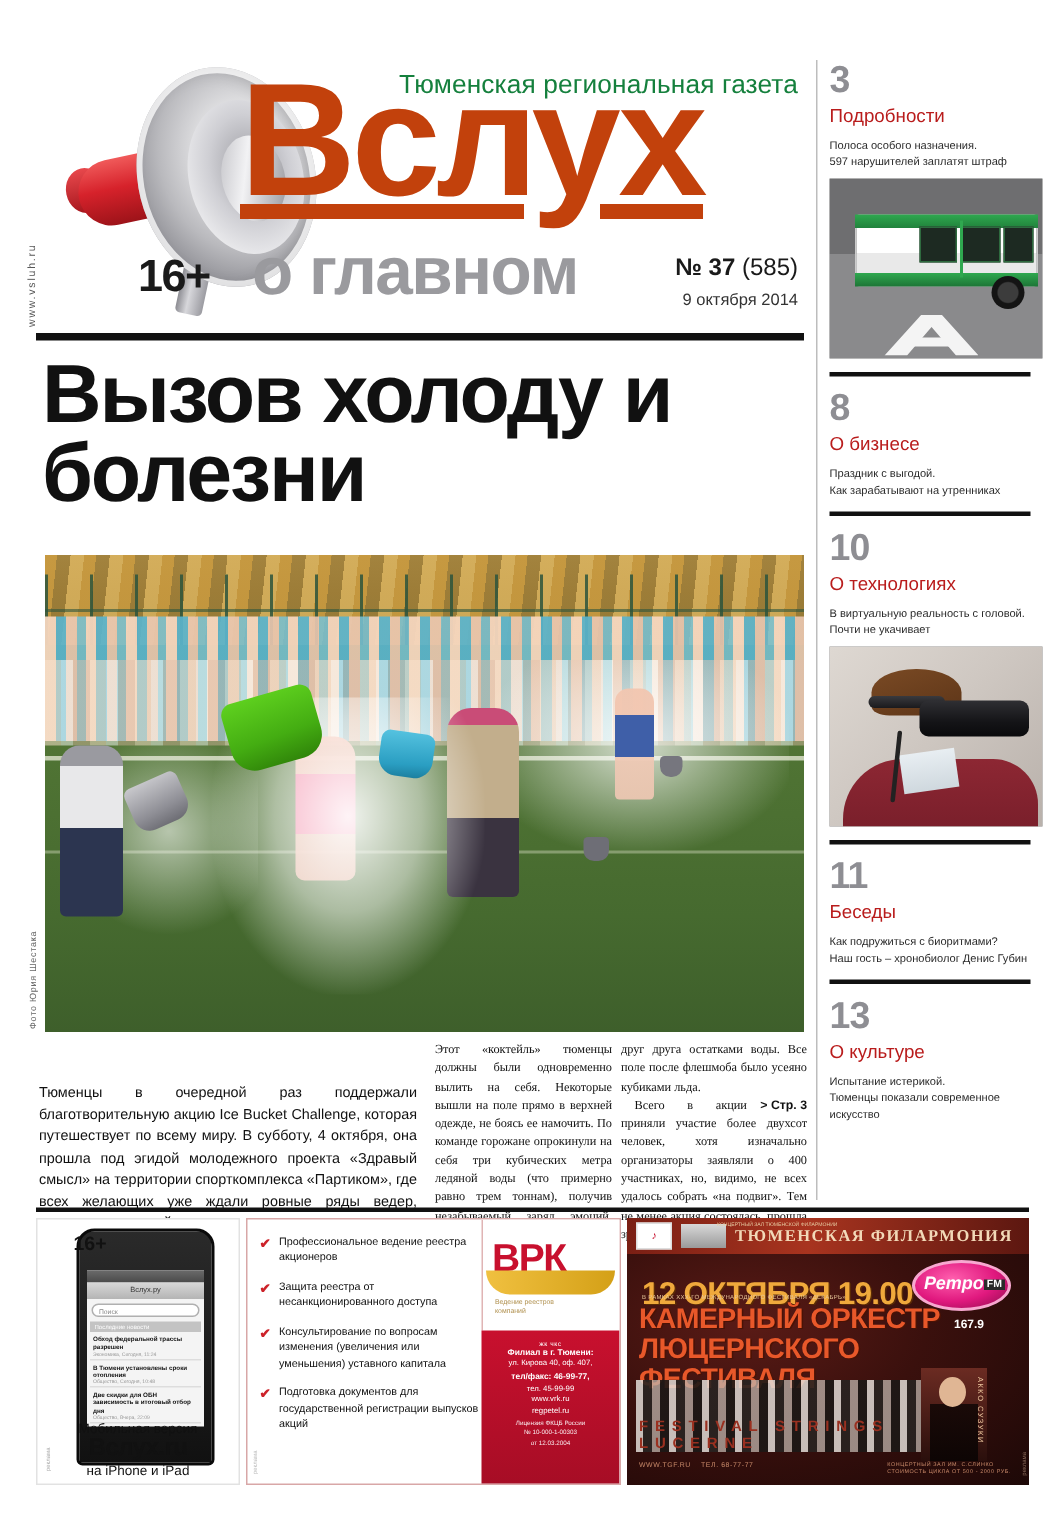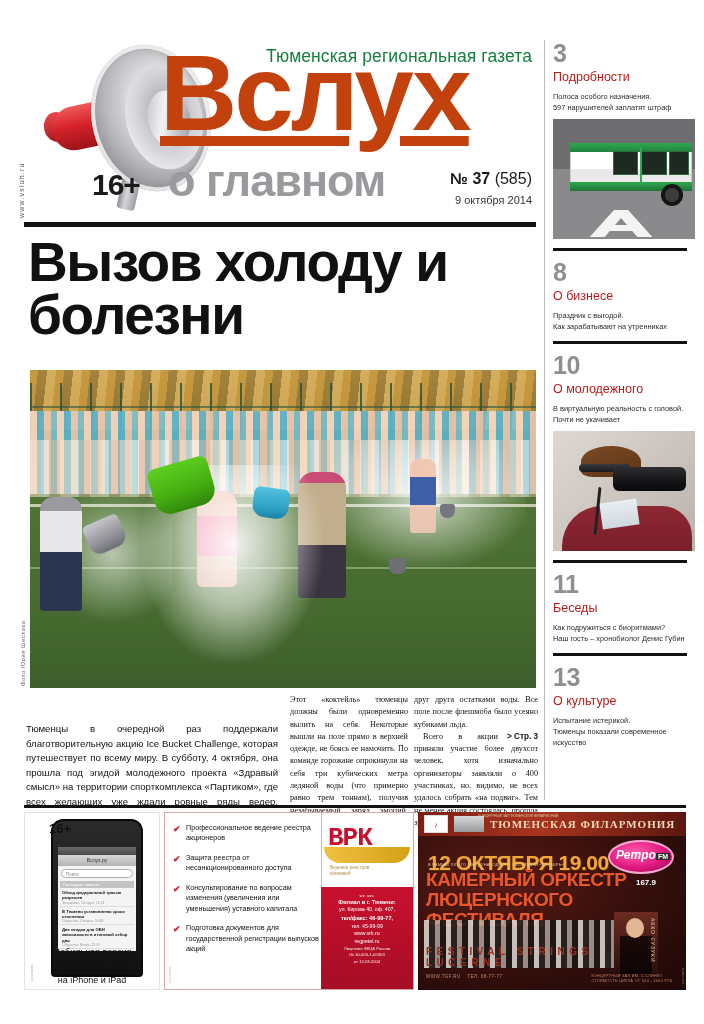--- a/index.html
+++ b/index.html
@@ -450,21 +450,21 @@
   
   .ad2 { left: 140px; width: 250px; background: #ffffff; border: 1px solid #d8a7a7; }
   .ad2-list { position:absolute; left:8px; top:10px; width: 150px; }
   .ad2-li { position: relative; padding-left: 13px; margin-bottom: 9px;
             font-size: 7.2px; line-height: 1.45; color:#111; }
   .tick { position:absolute; left:0; top:0px; color:#cc2229; font-size:9px; font-weight:700; }
   .ad2-right { position:absolute; right:0; top:0; width: 92px; height:100%; }
   .vrk-top { position:absolute; left:0; top:0; width:100%; height:74px;
              background:#fff; border-left:1px solid #e0b4b4; }
   .vrk-logo { position:absolute; left:6px; top:10px; font-size:26px; font-weight:700;
-              color:#c8102e; letter-spacing:-1px;font-family:Liberation Mono, monospace; }
+              color:#c8102e; letter-spacing:-1px; }
   .vrk-swoosh { position:absolute; left:2px; top:34px; width:86px; height:16px;
                 border-radius:0 0 40px 40px;
                 background: linear-gradient(90deg,#f0c040,#d4a017); }
   .vrk-sub { position:absolute; left:8px; top:52px; font-size:4.6px; color:#b0904e; line-height:1.4; }
   .vrk-bot { position:absolute; left:0; top:74px; width:100%; height:104px;
              background: linear-gradient(180deg,#c8102e 0%, #a60d25 100%);
              color:#fff; text-align:center; padding-top:6px; }
   .vrk-bot .hdr { font-size:4.4px; letter-spacing:.4px; }
   .vrk-bot .b { font-size:5.6px; font-weight:700; line-height:1.5; }
   .vrk-bot .n { font-size:5.2px; line-height:1.5; }
@@ -633,21 +633,21 @@
       <div class="sb-rubric">О бизнесе</div>
       <div class="sb-desc">
         <span>Праздник с выгодой.</span><br>
         <span>Как зарабатывают на утренниках</span>
       </div>
       <div class="sb-rule"></div>
     </div>
 
     <div class="sb-item">
       <div class="sb-num">10</div>
-      <div class="sb-rubric">О молодежного</div>
+      <div class="sb-rubric">О технологиях</div>
       <div class="sb-desc">
         <span>В виртуальную реальность с головой.</span><br>
         <span>Почти не укачивает</span>
       </div>
       <div class="sb-photo">
         <div class="vr-bg"></div>
         <div class="vr-body"></div>
         <div class="vr-shirt"></div>
         <div class="vr-hair"></div>
         <div class="vr-head"></div>

